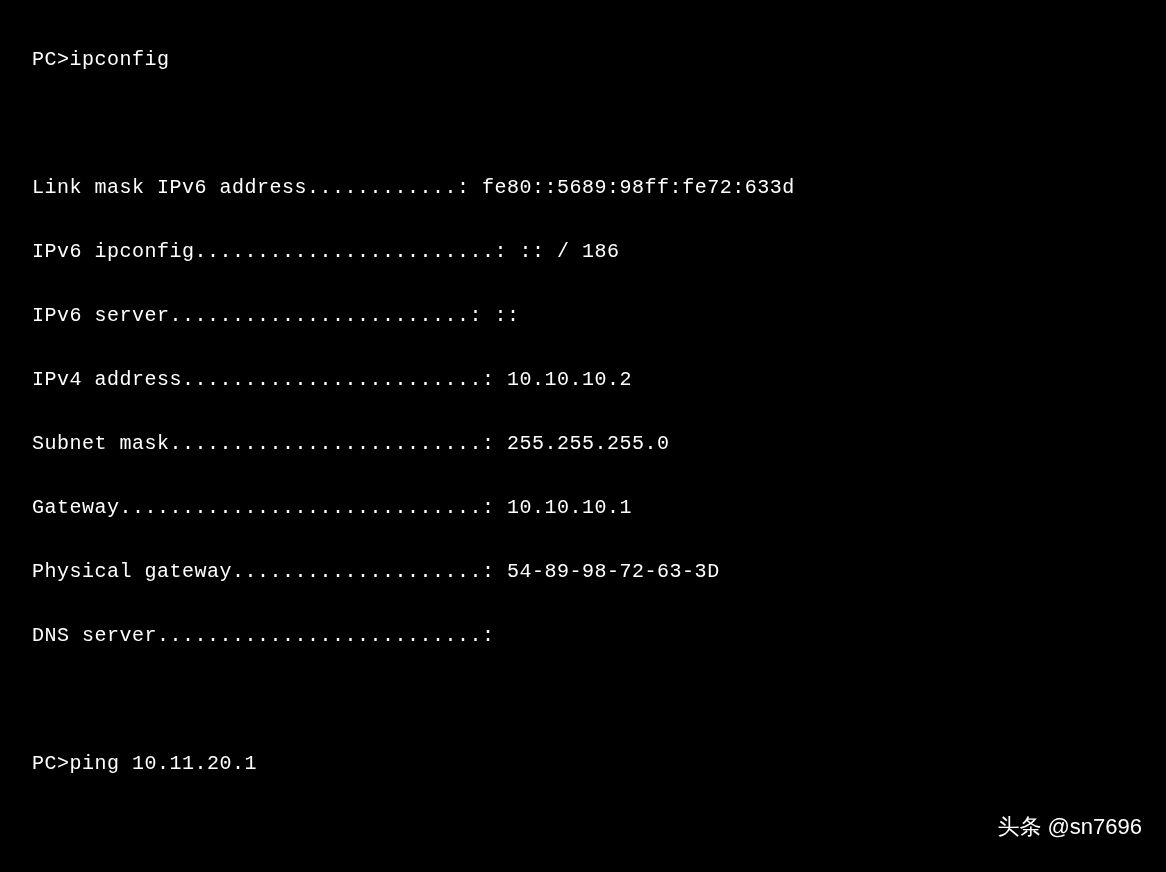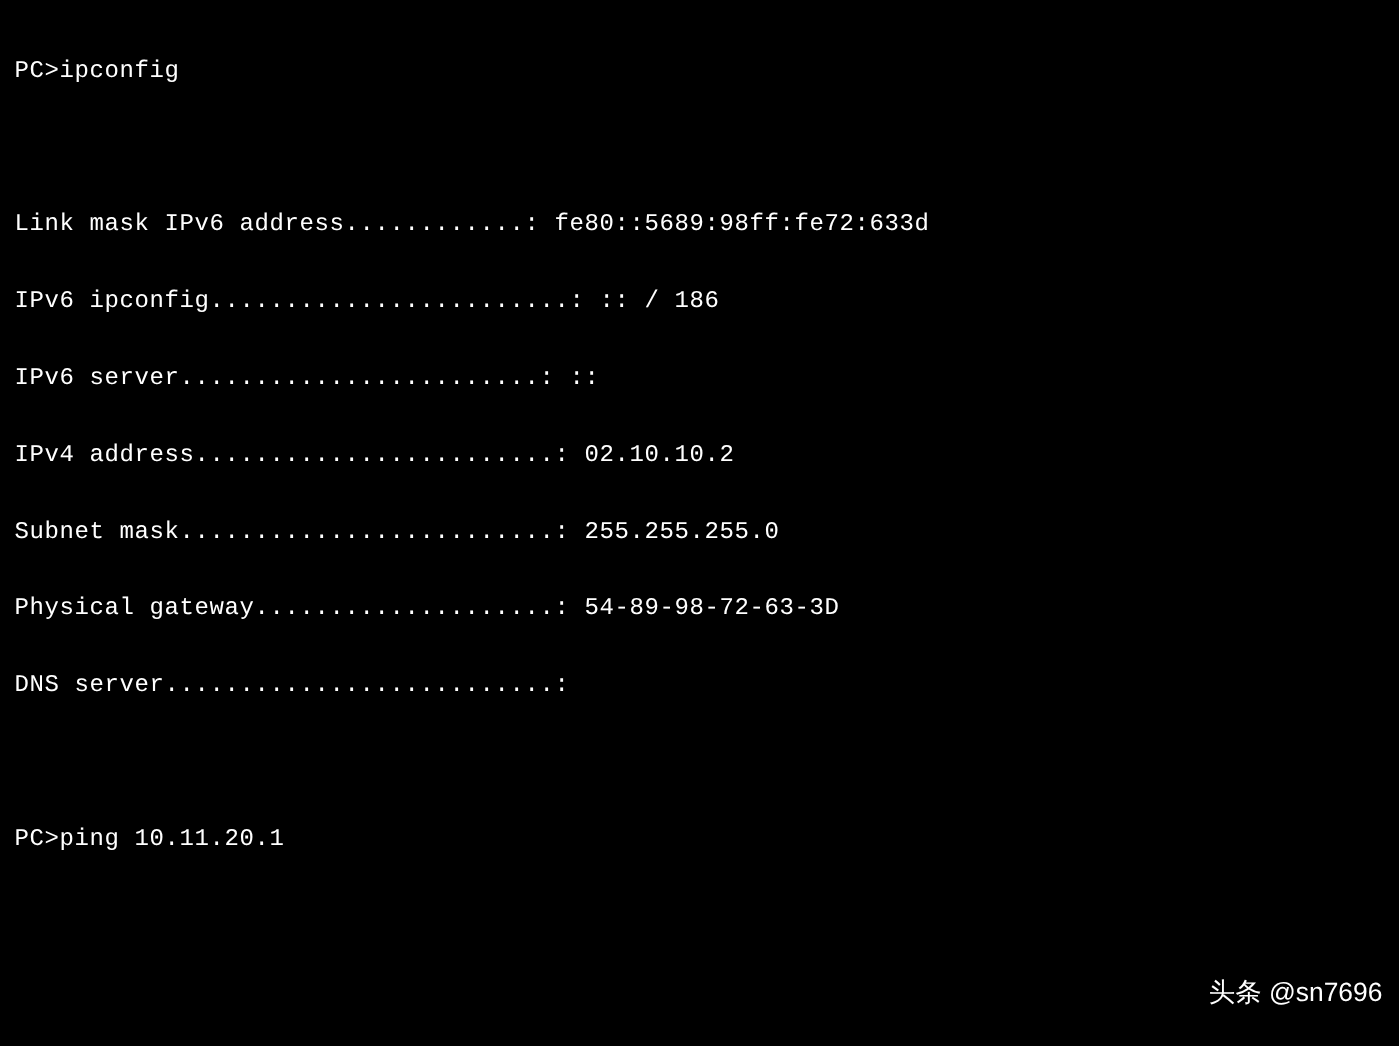--- a/index.html
+++ b/index.html
@@ -18,43 +18,45 @@
       height: 872px;
       overflow: hidden;
       letter-spacing: 0.5px;
       position: relative;
     }
     .terminal-output {
       white-space: pre;
     }
     .line {
       min-height: 1.6em;
+      margin-left: 20px;
     }
     .watermark {
       position: absolute;
       bottom: 28px;
-      right: 14px;
+      right: 24px;
       font-family: "Microsoft YaHei", "PingFang SC", sans-serif;
       font-size: 22px;
       color: #ffffff;
       font-weight: 400;
       letter-spacing: 0;
     }
   </style>
 </head>
 <body>
 
 <div class="terminal-output">
 <div class="line"><span>PC&gt;</span><span>ipconfig</span></div>
 <div class="line">&nbsp;</div>
 <div class="line"><span>Link mask IPv6 address............</span>: <span>fe80::5689:98ff:fe72:633d</span></div>
 <div class="line"><span>IPv6 ipconfig........................</span>: <span>:: / 186</span></div>
 <div class="line"><span>IPv6 server........................</span>: <span>::</span></div>
-<div class="line"><span>IPv4 address........................</span>: <span>02.10.10.2</span></div>
+<div class="line"><span>IPv4 address........................</span>: <span>10.10.10.2</span></div>
 <div class="line"><span>Subnet mask.........................</span>: <span>255.255.255.0</span></div>
+<div class="line"><span>Gateway.............................</span>: <span>10.10.10.1</span></div>
 <div class="line"><span>Physical gateway....................</span>: <span>54-89-98-72-63-3D</span></div>
 <div class="line"><span>DNS server..........................</span>:<span></span></div>
 <div class="line">&nbsp;</div>
 <div class="line"><span>PC&gt;</span><span>ping 10.11.20.1</span></div>
 <div class="line">&nbsp;</div>
 
 
 
 
 

